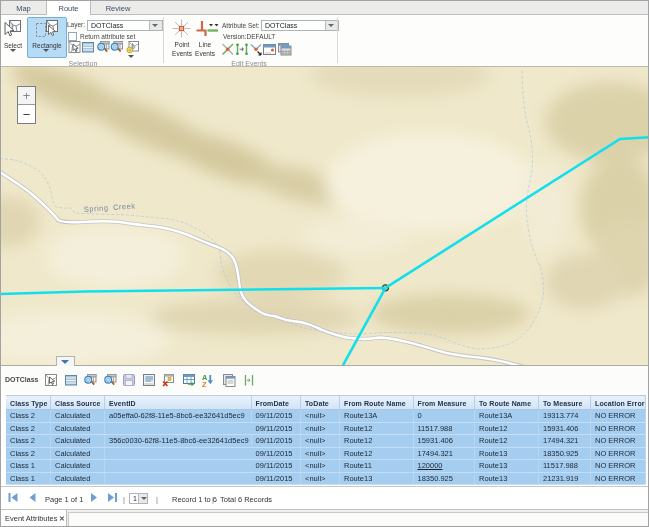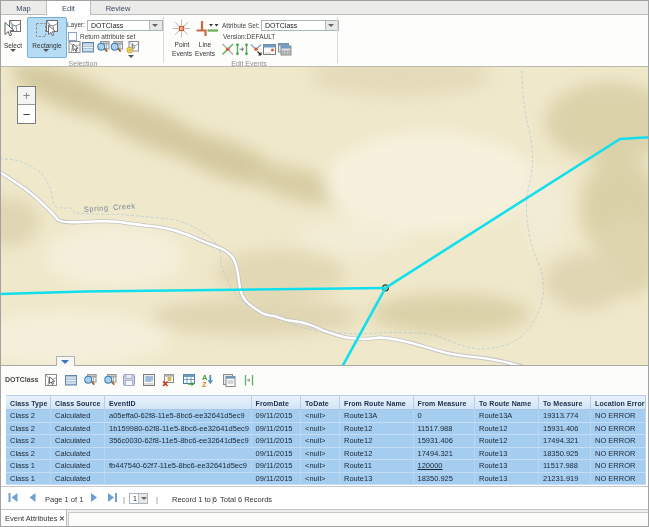--- a/index.html
+++ b/index.html
@@ -41,21 +41,21 @@
   #btab{position:absolute;left:0;top:0px;width:67px;height:18px;background:#fff;border-right:1px solid #b9b9b9;}
   #btab .t{position:absolute;left:5px;top:4px;font-size:7.5px;color:#333;}
   #btab .x{position:absolute;left:59px;top:5px;font-size:7px;color:#555;font-weight:bold;}
 </style>
 </head>
 <body>
 <div id="app">
   <div id="frame"></div>
   <div id="tabbar">
     <div class="tab" style="left:6px;width:35px;">Map</div>
-    <div class="tab" id="tab-edit">Edit</div>
+    <div class="tab" id="tab-edit">Route</div>
     <div class="tab" style="left:98px;width:40px;">Review</div>
   </div>
   <div id="toolbar">
     <div id="ic-select" class="abs" style="left:3px;top:4px;"><svg width="20" height="20" viewBox="0 0 20 20">
 <rect x="6.5" y="1.5" width="11" height="11" fill="#fff" stroke="#6e6e6e"></rect>
 <path d="M6.5,1.5 L10,6 L9,12.5" fill="#bcdcf2" stroke="none"></path>
 <path d="M6.5,1.5 L10,6 L9,12.5 M10,6 L13,7 L17.5,4.5 M13,7 L14,12.5" fill="none" stroke="#6e6e6e" stroke-width="0.8"></path>
 <path d="M2,3.5 L2,15.5 L5.2,12.6 L6.8,16.8 L8.6,16 L7,11.9 L11,11.5 Z" fill="#fff" stroke="#5f5f5f" stroke-width="1"></path>
 </svg></div>
     <div class="toolbtn-lbl" style="left:0px;top:27px;width:26px;">Select</div>
@@ -302,21 +302,20 @@
 <div class="gc" style="left:295px;width:39px;">&lt;null&gt;</div>
 <div class="gc" style="left:334px;width:73.5px;">Route13A</div>
 <div class="gc" style="left:407.5px;width:61.5px;">0</div>
 <div class="gc" style="left:469px;width:64px;">Route13A</div>
 <div class="gc" style="left:533px;width:52px;">19313.774</div>
 <div class="gc" style="left:585px;width:55px;">NO ERROR</div>
 </div>
 <div class="grow" style="top:27.5px;">
 <div class="gc" style="left:0px;width:45px;">Class 2</div>
 <div class="gc" style="left:45px;width:54px;">Calculated</div>
-<div class="gc" style="left:99px;width:146.5px;">1b159980-62f8-11e5-8bc6-ee32641d5ec9</div>
 <div class="gc" style="left:245.5px;width:49.5px;">09/11/2015</div>
 <div class="gc" style="left:295px;width:39px;">&lt;null&gt;</div>
 <div class="gc" style="left:334px;width:73.5px;">Route12</div>
 <div class="gc" style="left:407.5px;width:61.5px;">11517.988</div>
 <div class="gc" style="left:469px;width:64px;">Route12</div>
 <div class="gc" style="left:533px;width:52px;">15931.406</div>
 <div class="gc" style="left:585px;width:55px;">NO ERROR</div>
 </div>
 <div class="grow" style="top:40.0px;">
 <div class="gc" style="left:0px;width:45px;">Class 2</div>
@@ -337,21 +336,20 @@
 <div class="gc" style="left:295px;width:39px;">&lt;null&gt;</div>
 <div class="gc" style="left:334px;width:73.5px;">Route12</div>
 <div class="gc" style="left:407.5px;width:61.5px;">17494.321</div>
 <div class="gc" style="left:469px;width:64px;">Route13</div>
 <div class="gc" style="left:533px;width:52px;">18350.925</div>
 <div class="gc" style="left:585px;width:55px;">NO ERROR</div>
 </div>
 <div class="grow" style="top:65.0px;">
 <div class="gc" style="left:0px;width:45px;">Class 1</div>
 <div class="gc" style="left:45px;width:54px;">Calculated</div>
-<div class="gc" style="left:99px;width:146.5px;">fb447540-62f7-11e5-8bc6-ee32641d5ec9</div>
 <div class="gc" style="left:245.5px;width:49.5px;">09/11/2015</div>
 <div class="gc" style="left:295px;width:39px;">&lt;null&gt;</div>
 <div class="gc" style="left:334px;width:73.5px;">Route11</div>
 <div class="gc" style="left:407.5px;width:61.5px;text-decoration:underline;">120000</div>
 <div class="gc" style="left:469px;width:64px;">Route13</div>
 <div class="gc" style="left:533px;width:52px;">11517.988</div>
 <div class="gc" style="left:585px;width:55px;">NO ERROR</div>
 </div>
 <div class="grow" style="top:77.5px;">
 <div class="gc" style="left:0px;width:45px;">Class 1</div>

